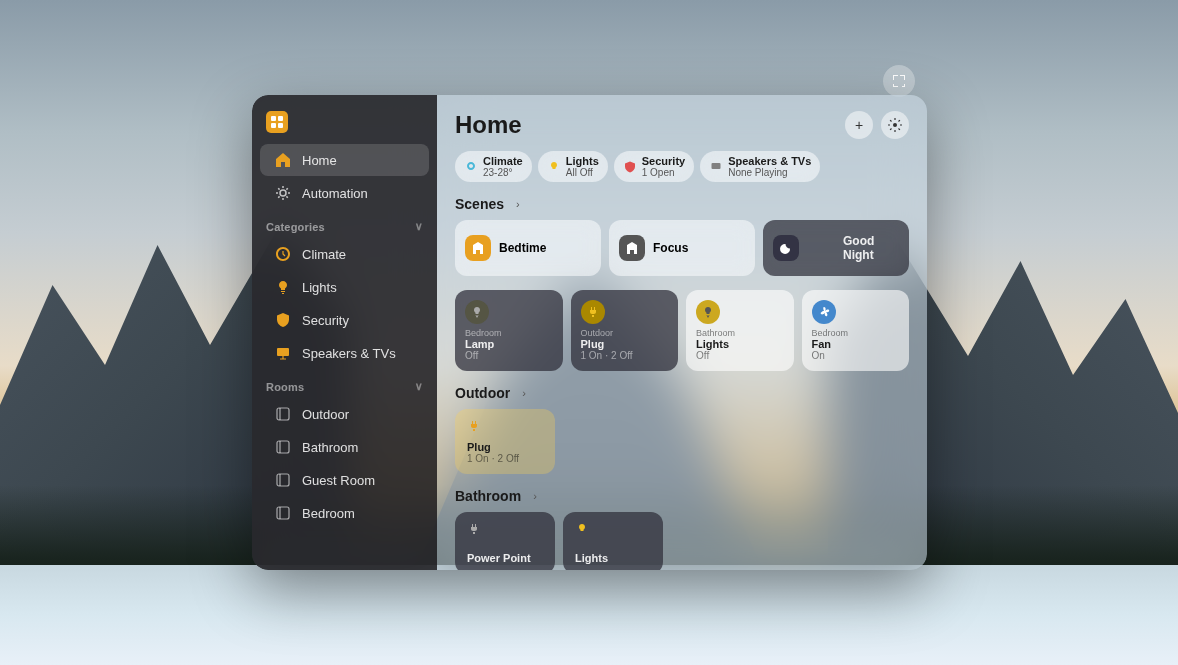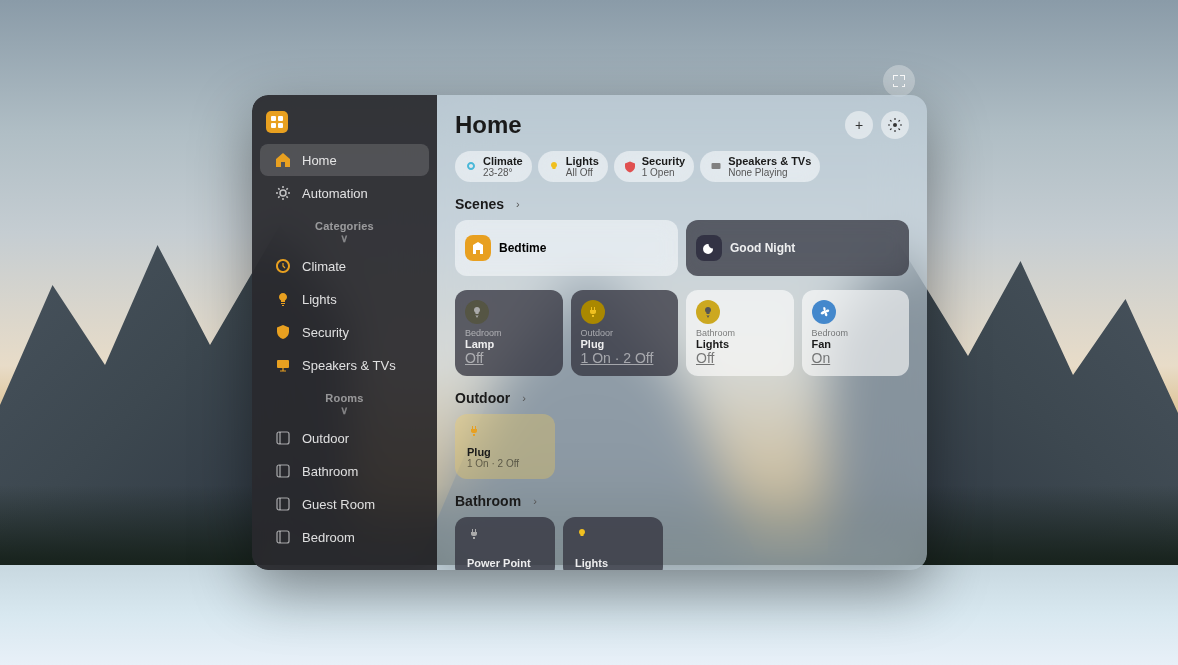--- a/index.html
+++ b/index.html
@@ -135,21 +135,20 @@
     .sidebar-section-header {
       display: flex;
       align-items: center;
       justify-content: space-between;
       padding: 10px 14px 4px;
       color: rgba(255,255,255,0.5);
       font-size: 11px;
       font-weight: 600;
       text-transform: none;
       letter-spacing: 0.2px;
-      flex-direction: column;
     }
     .sidebar-section-icon {
       color: rgba(255,255,255,0.4);
       font-size: 11px;
     }
     
     .main-content {
       flex: 1;
       background: rgba(200, 215, 225, 0.55);
       backdrop-filter: blur(25px);
@@ -233,21 +232,21 @@
       font-weight: 600;
       color: #1a1a1a;
     }
     .section-arrow {
       font-size: 11px;
       color: #555;
     }
     
     .scenes-grid {
       display: grid;
-      grid-template-columns: repeat(2, 1fr);
+      grid-template-columns: repeat(3, 1fr);
       gap: 8px;
       margin-bottom: 14px;
     }
     .scene-card {
       background: rgba(255,255,255,0.5);
       backdrop-filter: blur(10px);
       border-radius: 12px;
       padding: 12px 10px;
       cursor: pointer;
       display: flex;
@@ -268,20 +267,21 @@
       justify-content: center;
       font-size: 14px;
       flex-shrink: 0;
     }
     .scene-name {
       font-size: 12px;
       font-weight: 600;
     }
     .scene-card.dark .scene-name {
       color: rgba(255,255,255,0.9);
+      margin-left: 36px;
     }
     
     .favourites-grid {
       display: grid;
       grid-template-columns: repeat(4, 1fr);
       gap: 8px;
       margin-bottom: 14px;
     }
     .fav-card {
       background: rgba(50,50,60,0.75);
@@ -316,23 +316,22 @@
     }
     .fav-name {
       font-size: 11px;
       font-weight: 600;
       color: rgba(255,255,255,0.9);
     }
     .fav-card.light .fav-name {
       color: #1a1a1a;
     }
     .fav-status {
-      font-size: 14px;
+      font-size: 10px;
       color: rgba(255,255,255,0.5);
-      text-decoration: underline;
     }
     .fav-card.light .fav-status {
       color: rgba(0,0,0,0.5);
     }
     
     .room-section {
       margin-bottom: 14px;
     }
     .room-devices {
       display: flex;
@@ -609,20 +608,28 @@
     </div>
     <div class="scenes-grid" id="scenes-grid">
         <div class="scene-card">
     <div class="scene-icon" style="background:#e8a020">
             <svg width="14" height="14" viewBox="0 0 14 14" fill="white">
               <path d="M7 1L2 4v9h3V9h4v4h3V4L7 1z"></path>
             </svg>
           </div>
     <span class="scene-name">Bedtime</span>
   </div>
+        <div class="scene-card">
+    <div class="scene-icon" style="background:#555">
+            <svg width="14" height="14" viewBox="0 0 14 14" fill="white">
+              <path d="M7 1L2 4v9h3V9h4v4h3V4L7 1z"></path>
+            </svg>
+          </div>
+    <span class="scene-name">Focus</span>
+  </div>
         <div class="scene-card dark">
     <div class="scene-icon" style="background:#334">
             <svg width="14" height="14" viewBox="0 0 14 14" fill="white">
               <path d="M11 7.5A4.5 4.5 0 016.5 3 5 5 0 1011 7.5z"></path>
             </svg>
           </div>
     <span class="scene-name">Good Night</span>
   </div>
       </div>
 

